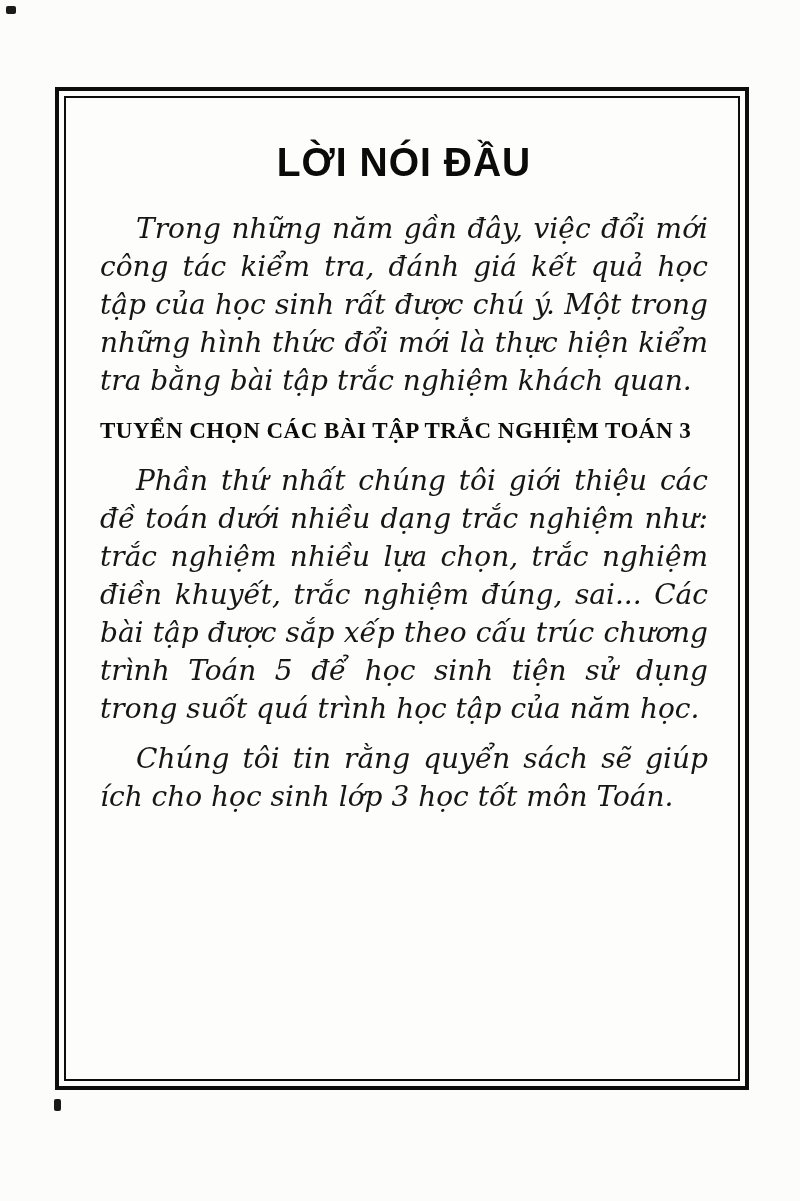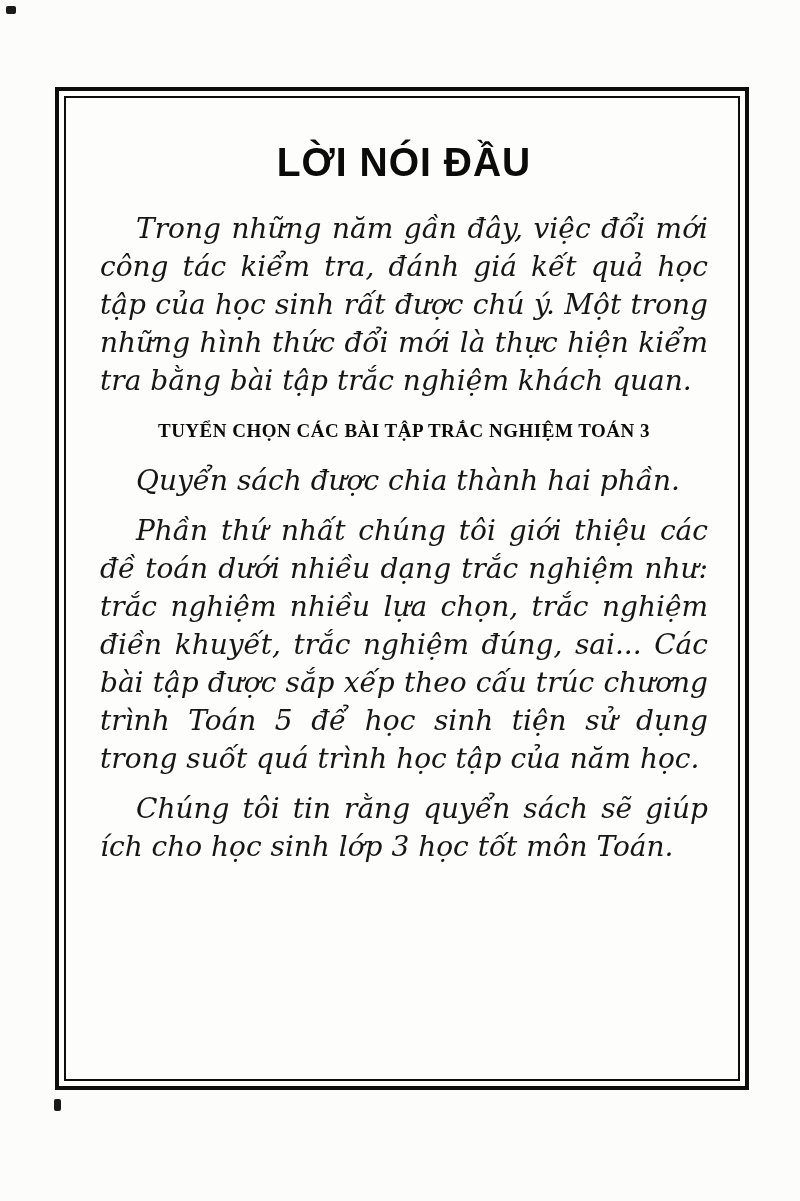--- a/index.html
+++ b/index.html
@@ -64,23 +64,23 @@
     line-height: 38px;
     text-align: justify;
     text-indent: 36px;
     margin-bottom: 12px;
     color: #161616;
   }
 
   .book-title {
     font-family: "Liberation Serif", serif;
     font-weight: 700;
-    font-size: 19px;
+    font-size: 23px;
     line-height: 38px;
-    text-align: center;
+    text-align: left;
     letter-spacing: 0.5px;
     color: #0b0b0b;
     margin: 4px 0 12px 0;
     white-space: nowrap;
   }
 </style>
 </head>
 <body>
 
 <div class="page">
@@ -91,21 +91,20 @@
   <div class="frame-outer">
     <div class="frame-inner">
 
       <h1 class="title">LỜI NÓI ĐẦU</h1>
 
       <p class="para">Trong những năm gần đây, việc đổi mới công tác kiểm tra, đánh giá kết quả học tập của học sinh rất được chú ý. Một trong những hình thức đổi mới là thực hiện kiểm tra bằng bài tập trắc nghiệm khách quan.</p>
 
 
       <p class="book-title">TUYỂN CHỌN CÁC BÀI TẬP TRẮC NGHIỆM TOÁN 3</p>
 
-      <p class="para">Quyển sách được chia thành hai phần.</p>
 
       <p class="para">Phần thứ nhất chúng tôi giới thiệu các đề toán dưới nhiều dạng trắc nghiệm như: trắc nghiệm nhiều lựa chọn, trắc nghiệm điền khuyết, trắc nghiệm đúng, sai... Các bài tập được sắp xếp theo cấu trúc chương trình Toán 5 để học sinh tiện sử dụng trong suốt quá trình học tập của năm học.</p>
 
 
       <p class="para">Chúng tôi tin rằng quyển sách sẽ giúp ích cho học sinh lớp 3 học tốt môn Toán.</p>
 
     </div>
   </div>
 </div>
 

